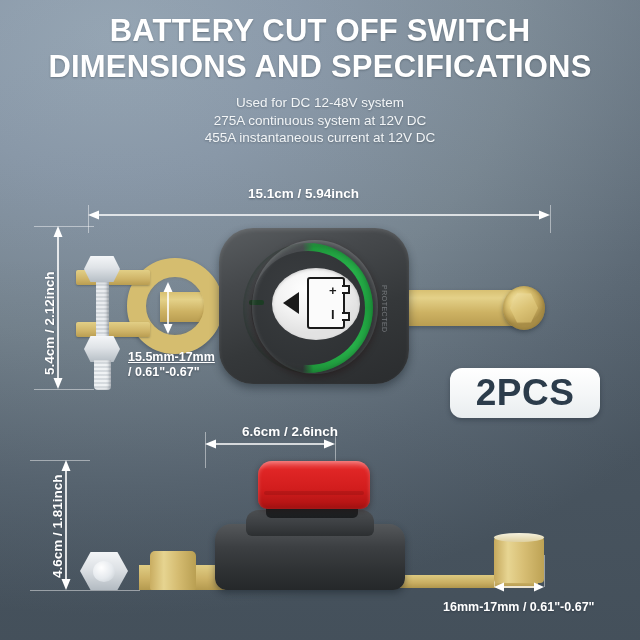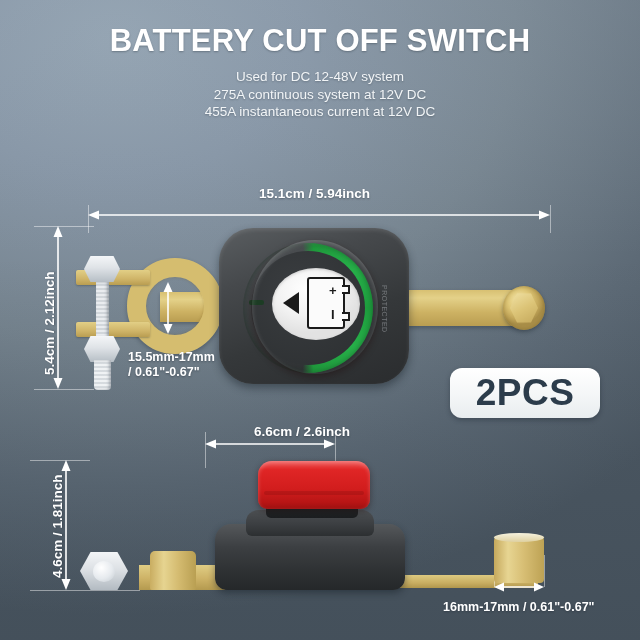--- a/index.html
+++ b/index.html
@@ -20,21 +20,21 @@
     content: "";
     position: absolute;
     inset: 0;
     pointer-events: none;
     background: linear-gradient(180deg, rgba(160,175,190,0.20) 0%, rgba(120,135,150,0.0) 40%, rgba(40,52,62,0.22) 100%);
   }
 
   
   .header {
     position: absolute;
-    left: 0; right: 0; top: 18px;
+    left: 0; right: 0; top: 8px;
     text-align: center;
     z-index: 5;
   }
   .title-line {
     color: #ffffff;
     font-weight: bold;
     letter-spacing: 0.2px;
     text-shadow: 0 1px 2px rgba(30,40,50,0.35);
     white-space: nowrap;
   }
@@ -380,20 +380,21 @@
     z-index: 5;
   }
 </style>
 </head>
 <body>
 
 <div id="page">
 
   <div class="header">
     <div class="title-line title-1">BATTERY CUT OFF SWITCH</div>
+    <div class="title-line title-2">DIMENSIONS AND SPECIFICATIONS</div>
     <div class="spec-list">
       <div class="spec-line">Used for DC 12-48V system</div>
       <div class="spec-line">275A continuous system at 12V DC</div>
       <div class="spec-line">455A instantaneous current at 12V DC</div>
     </div>
   </div>
 
   <div class="unit-top">
     <div class="strap-right"></div>
     <div class="post-right"></div>
@@ -425,35 +426,35 @@
   <div class="guide v" style="left:88px; top:205px; height:28px;"></div>
   <div class="guide v" style="left:550px; top:205px; height:28px;"></div>
   <div class="guide h" style="left:34px; top:226px; width:60px;"></div>
   <div class="guide h" style="left:34px; top:389px; width:60px;"></div>
 
   <svg class="arrow-svg" style="left:88px; top:209px;" width="462" height="12" viewBox="0 0 462 12">
     <line x1="6" y1="6" x2="456" y2="6" stroke="#ffffff" stroke-width="1.6"></line>
     <polygon points="0,6 11,1.5 11,10.5" fill="#ffffff"></polygon>
     <polygon points="462,6 451,1.5 451,10.5" fill="#ffffff"></polygon>
   </svg>
-  <div class="dimlabel" style="left:259px; top:186px;">15.1cm / 5.94inch</div>
+  <div class="dimlabel" style="left:248px; top:186px;">15.1cm / 5.94inch</div>
 
   <svg class="arrow-svg" style="left:52px; top:226px;" width="12" height="163" viewBox="0 0 12 163">
     <line x1="6" y1="6" x2="6" y2="157" stroke="#ffffff" stroke-width="1.6"></line>
     <polygon points="6,0 1.5,11 10.5,11" fill="#ffffff"></polygon>
     <polygon points="6,163 1.5,152 10.5,152" fill="#ffffff"></polygon>
   </svg>
   <div class="dimlabel vert" style="left:42px; top:375px;">5.4cm / 2.12inch</div>
 
   <svg class="arrow-svg" style="left:162px; top:282px;" width="12" height="52" viewBox="0 0 12 52">
     <line x1="6" y1="5" x2="6" y2="47" stroke="#ffffff" stroke-width="1.6"></line>
     <polygon points="6,0 1.5,10 10.5,10" fill="#ffffff"></polygon>
     <polygon points="6,52 1.5,42 10.5,42" fill="#ffffff"></polygon>
   </svg>
-  <div class="dimlabel small" style="left:128px; top:350px;">15.5mm-17mm</div>
+  <div class="dimlabel small" style="left:128px; top:350px;text-decoration:underline;">15.5mm-17mm</div>
   <div class="dimlabel small" style="left:128px; top:365px;">/ 0.61"-0.67"</div>
 
   <div class="badge" style="left:450px; top:368px; width:150px; height:50px;">
     <span class="badge-text">2PCS</span>
   </div>
 
   <div class="unit-bottom">
     <div class="strap-bl"></div>
     <div class="post-bl"></div>
     <div class="nut-bl"></div>
@@ -471,21 +472,21 @@
   <div class="guide v" style="left:205px; top:432px; height:36px;"></div>
   <div class="guide v" style="left:335px; top:432px; height:150px;"></div>
   <div class="guide h" style="left:30px; top:460px; width:60px;"></div>
   <div class="guide h" style="left:30px; top:590px; width:110px;"></div>
 
   <svg class="arrow-svg" style="left:205px; top:438px;" width="130" height="12" viewBox="0 0 130 12">
     <line x1="6" y1="6" x2="124" y2="6" stroke="#ffffff" stroke-width="1.6"></line>
     <polygon points="0,6 11,1.5 11,10.5" fill="#ffffff"></polygon>
     <polygon points="130,6 119,1.5 119,10.5" fill="#ffffff"></polygon>
   </svg>
-  <div class="dimlabel" style="left:254px; top:424px;">6.6cm / 2.6inch</div>
+  <div class="dimlabel" style="left:242px; top:424px;">6.6cm / 2.6inch</div>
 
   <svg class="arrow-svg" style="left:60px; top:460px;" width="12" height="130" viewBox="0 0 12 130">
     <line x1="6" y1="6" x2="6" y2="124" stroke="#ffffff" stroke-width="1.6"></line>
     <polygon points="6,0 1.5,11 10.5,11" fill="#ffffff"></polygon>
     <polygon points="6,130 1.5,119 10.5,119" fill="#ffffff"></polygon>
   </svg>
   <div class="dimlabel vert" style="left:50px; top:578px;">4.6cm / 1.81inch</div>
 
   <div class="guide v" style="left:494px; top:555px; height:32px;"></div>
   <div class="guide v" style="left:544px; top:555px; height:32px;"></div>

